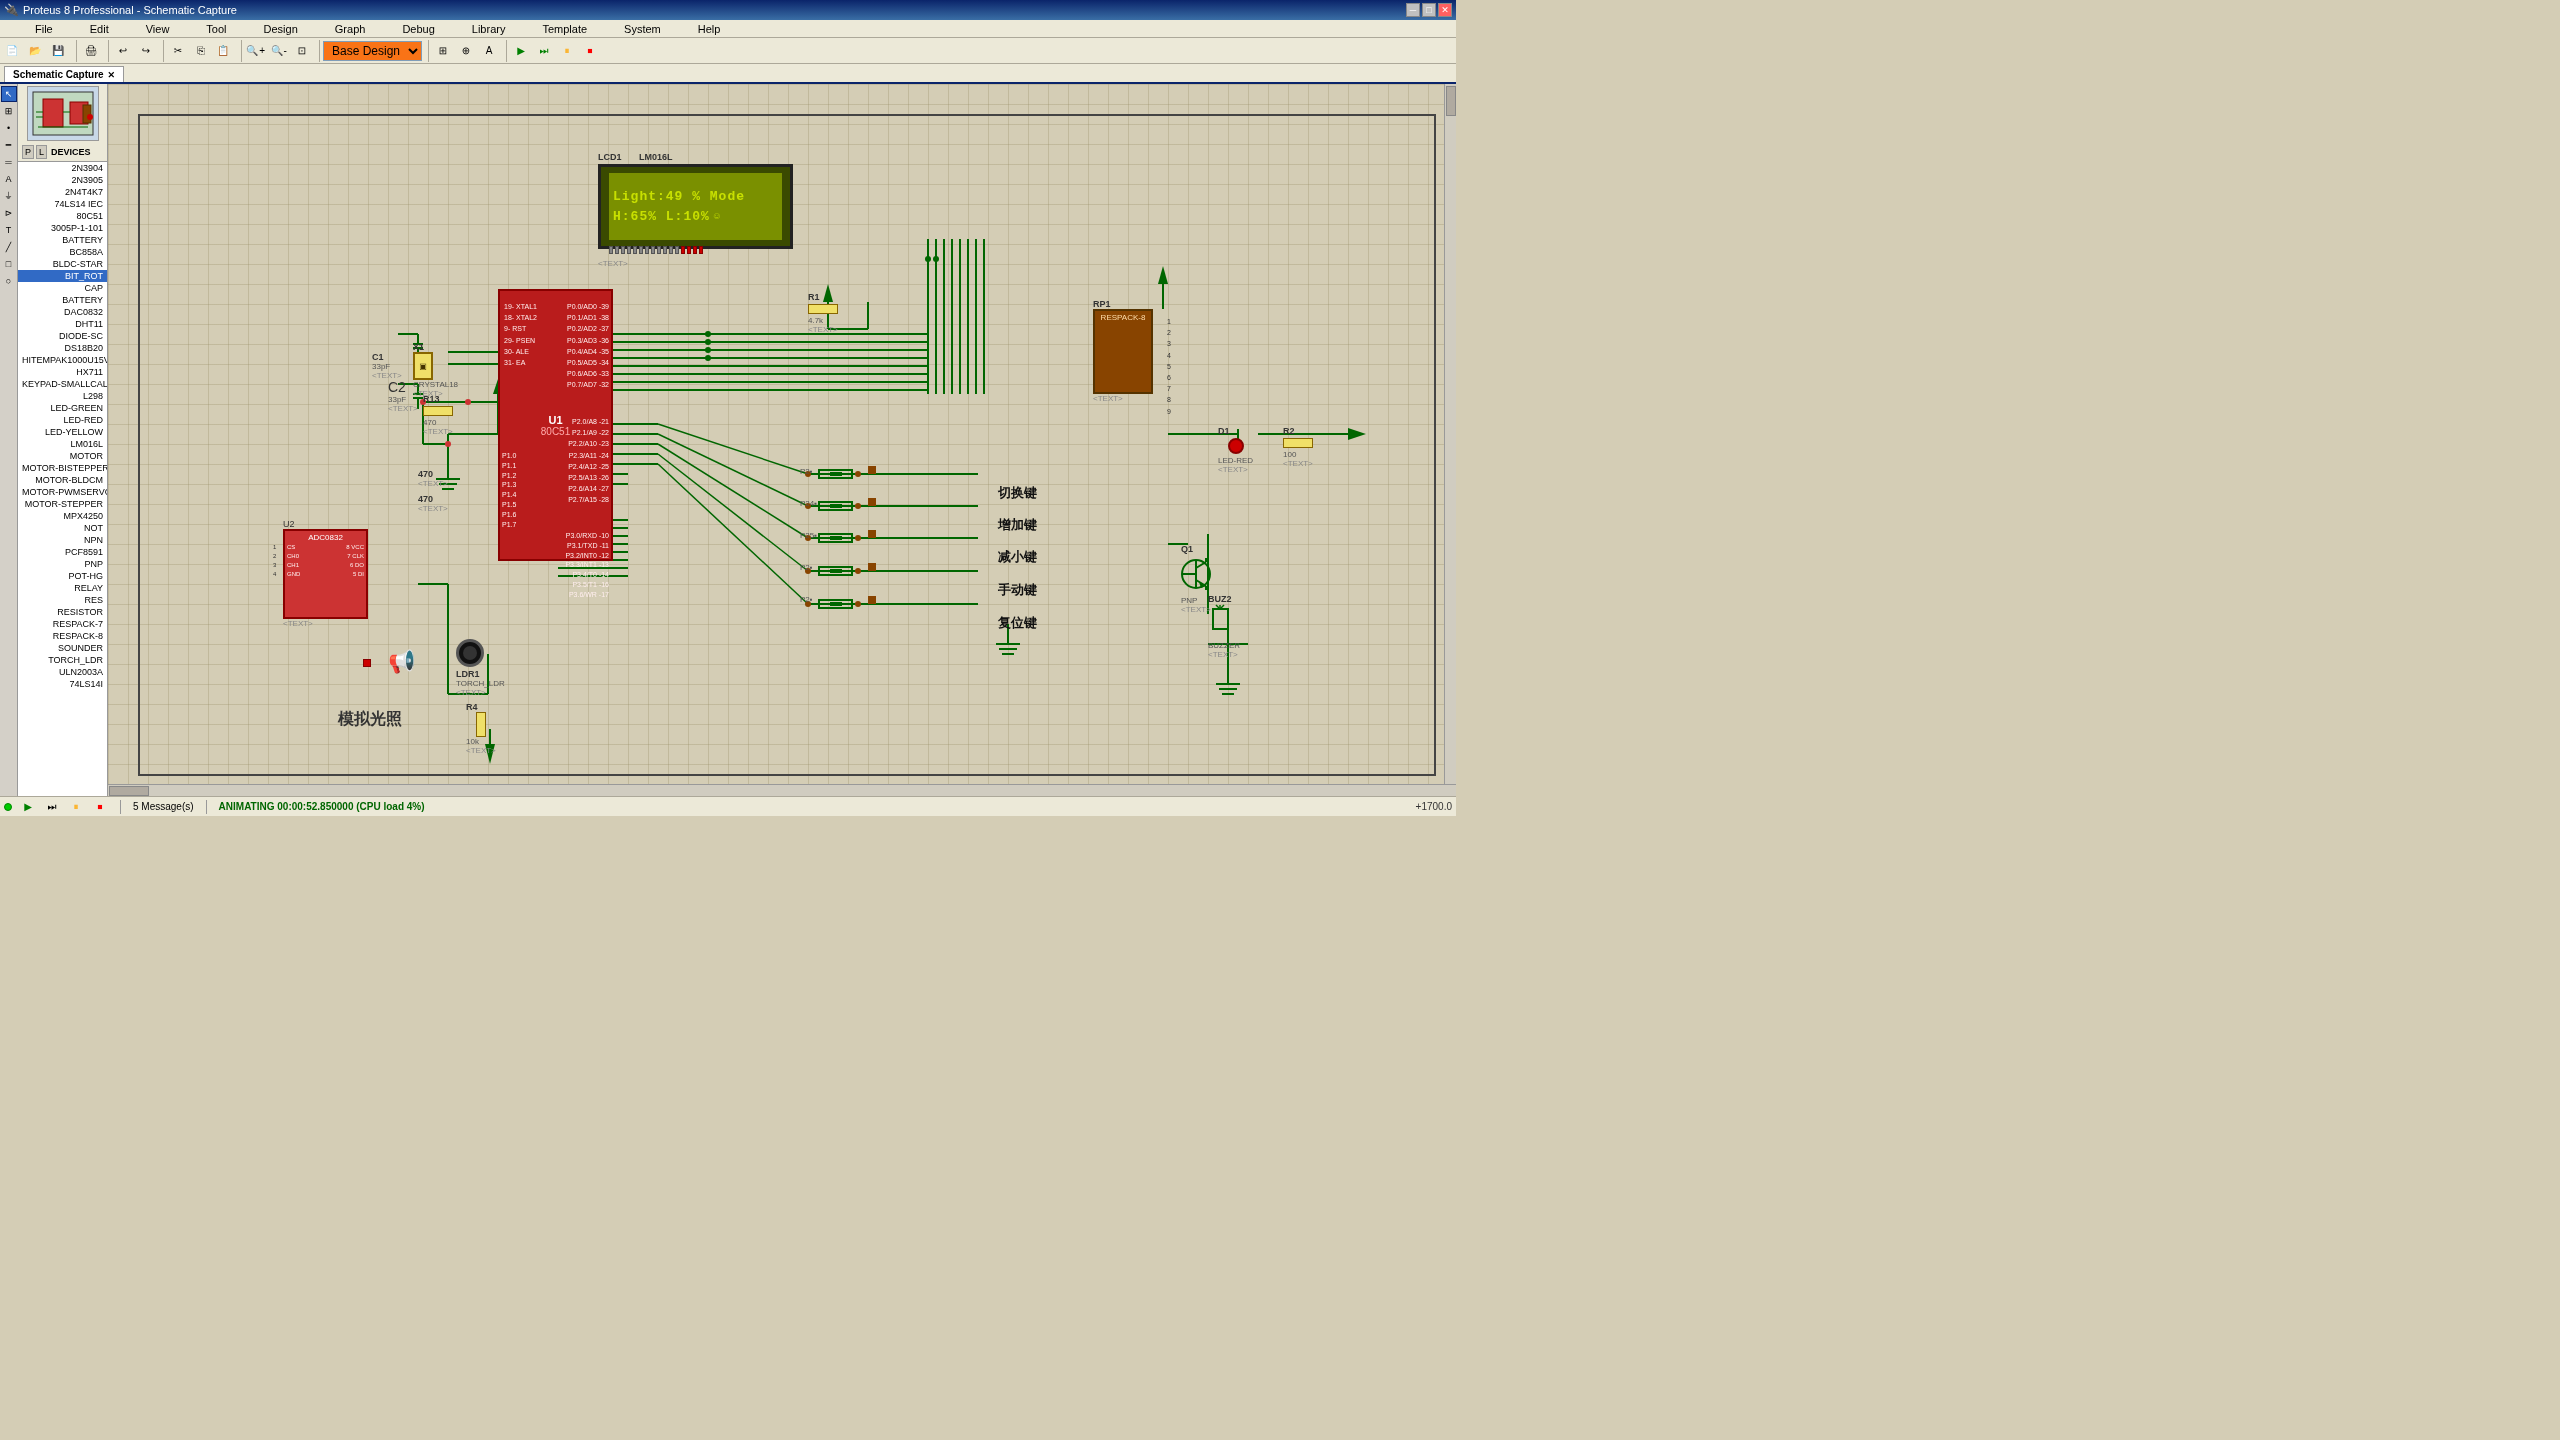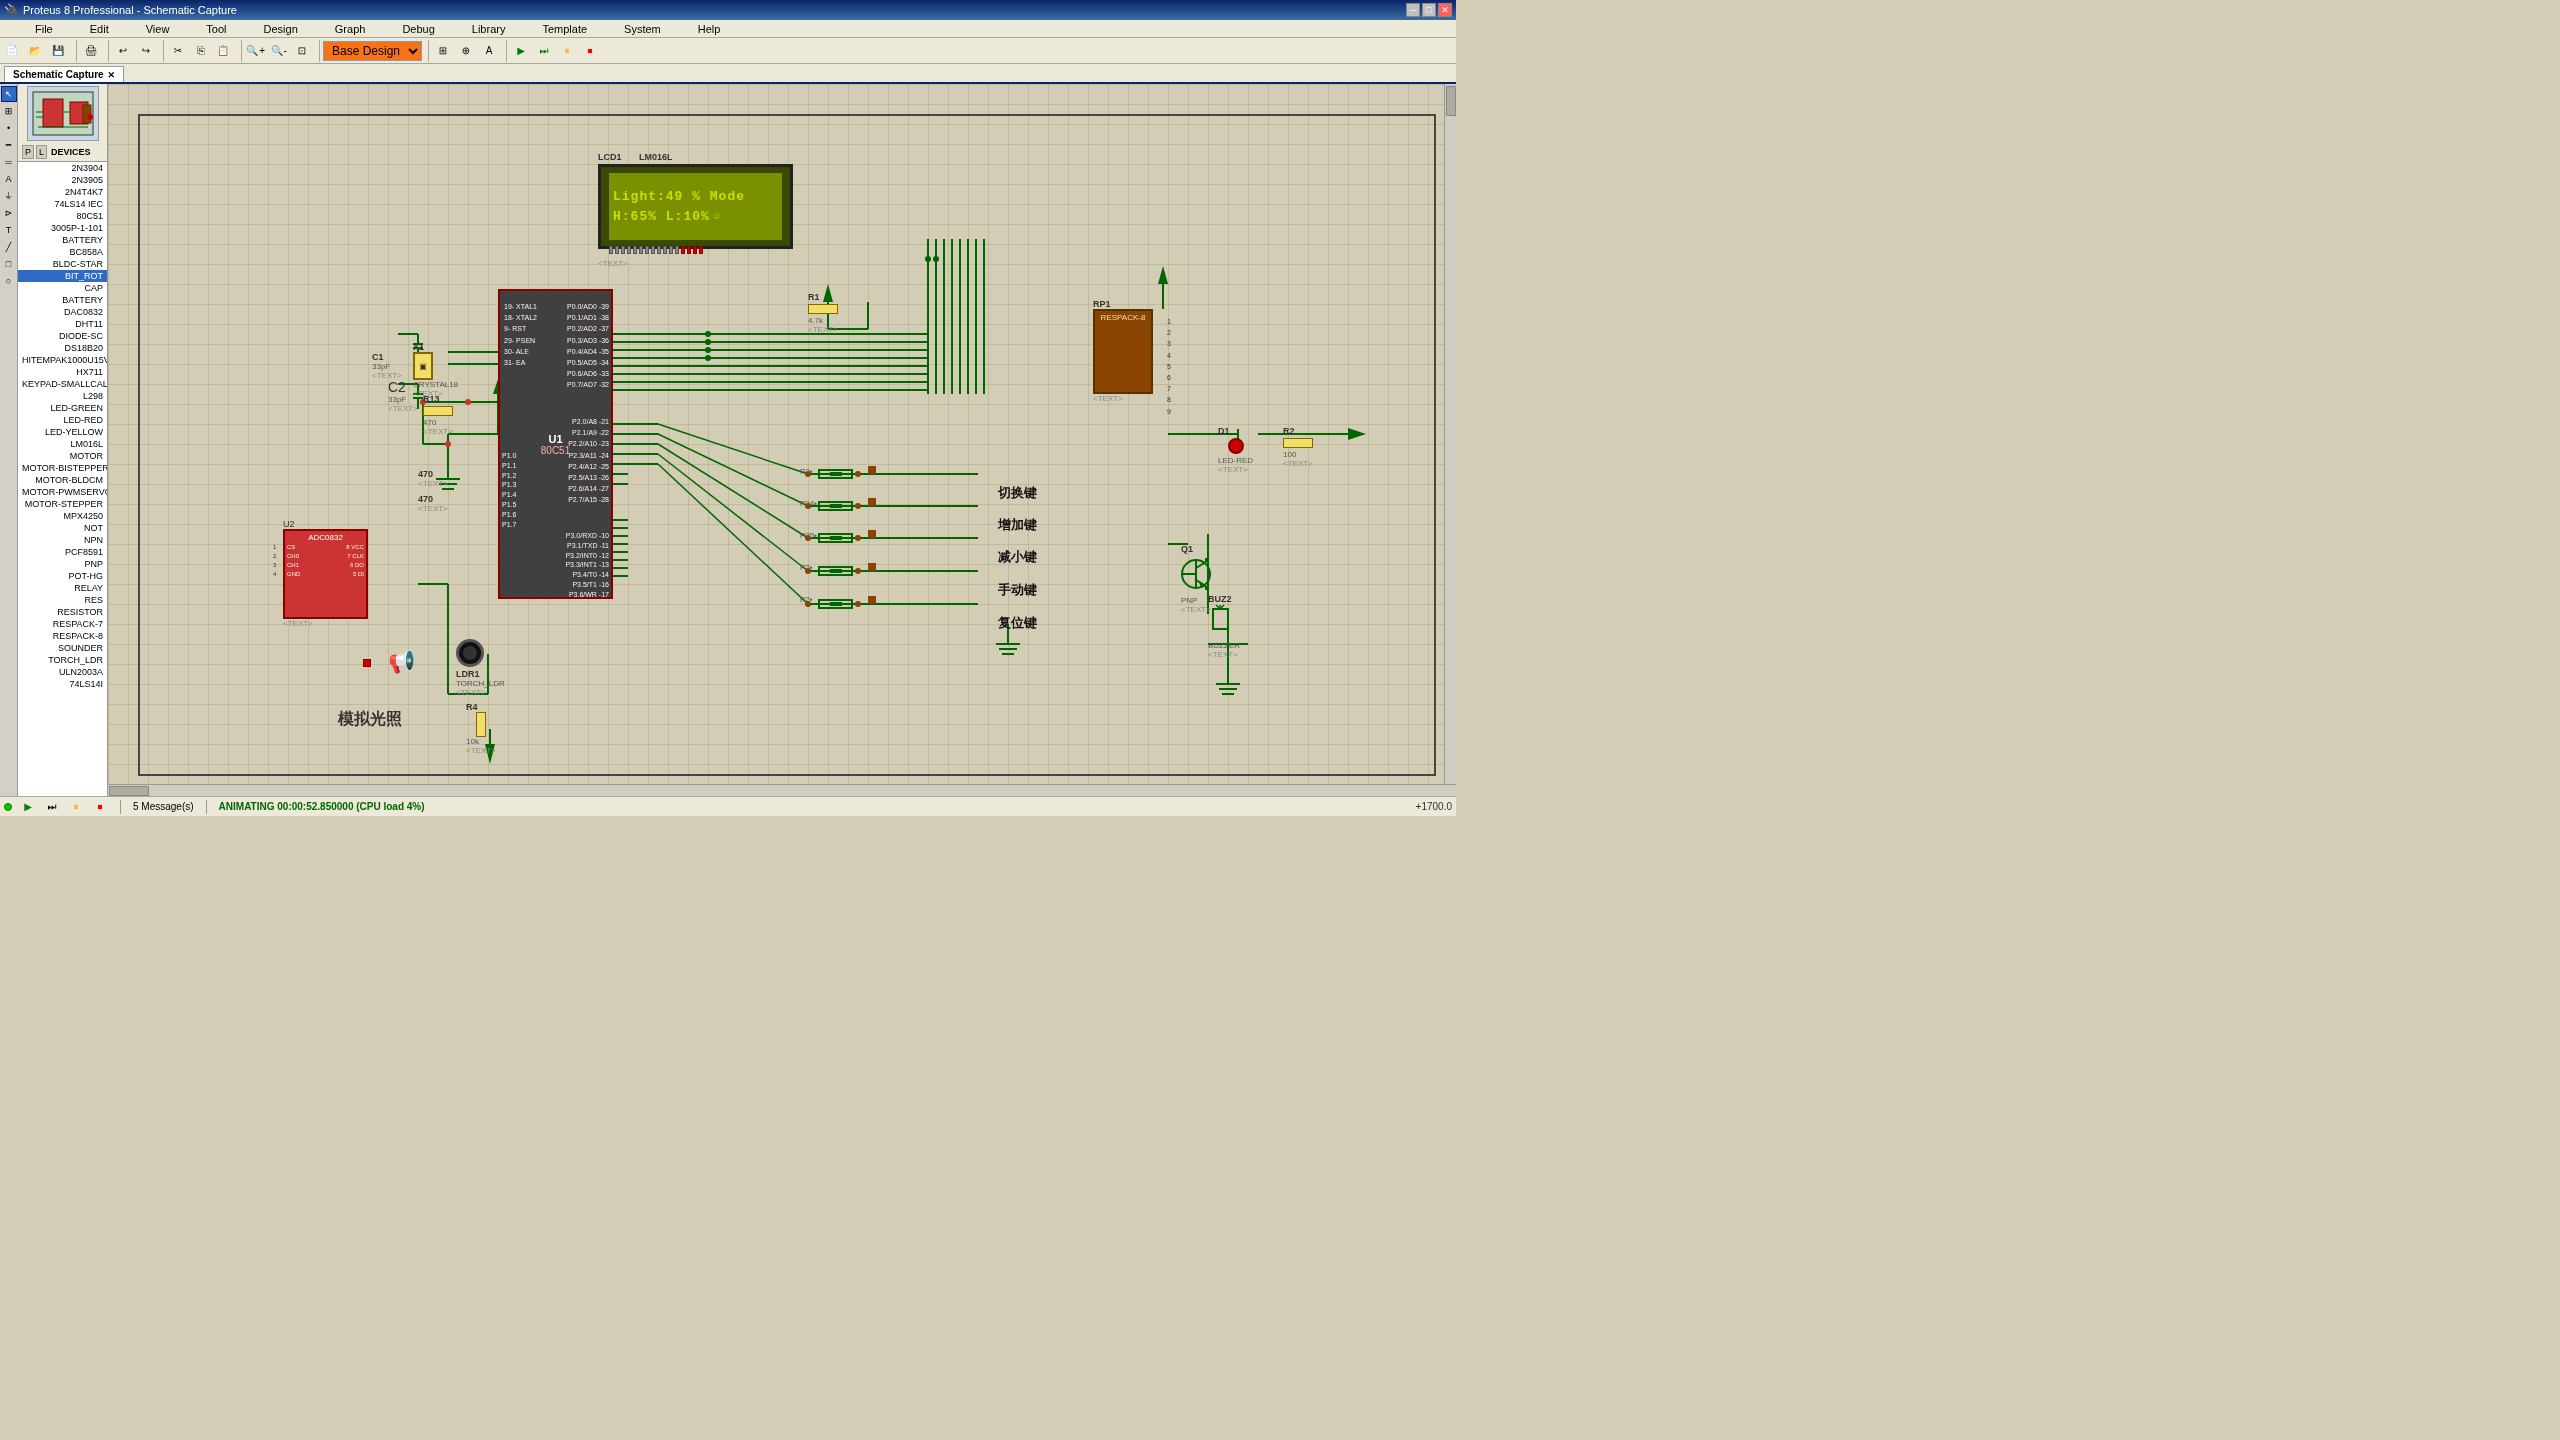--- a/index.html
+++ b/index.html
@@ -633,21 +633,21 @@
           <div style="width:4px; height:8px; background:#cc0000; border:1px solid #880000;"></div>
           <div style="width:4px; height:8px; background:#cc0000; border:1px solid #880000;"></div>
           <div style="width:4px; height:8px; background:#cc0000; border:1px solid #880000;"></div>
         </div>
       </div>
       <div style="font-size:8px; color:#888; margin-top:10px;">&lt;TEXT&gt;</div>
     </div>
 
     <div style="position:absolute; top:205px; left:390px;">
 
-      <div style="width:115px; height:310px; background:#404040; border:2px solid #880000; position:relative; display:flex; flex-direction:column; align-items:center; justify-content:center;">
+      <div style="width:115px; height:272px; background:#b91c1c; border:2px solid #880000; position:relative; display:flex; flex-direction:column; align-items:center; justify-content:center;">
         <div style="color:white; font-size:11px; font-weight:bold; text-align:center;">U1</div>
         <div style="color:#ffaaaa; font-size:10px; text-align:center;">80C51</div>
 
         <div style="position:absolute; left:4px; top:10px; font-size:7px; color:#ffeeee; line-height:1.6;">
           <div>19- XTAL1</div>
           <div>18- XTAL2</div>
           <div>9- RST</div>
           <div>29- PSEN</div>
           <div>30- ALE</div>
           <div>31- EA</div>

